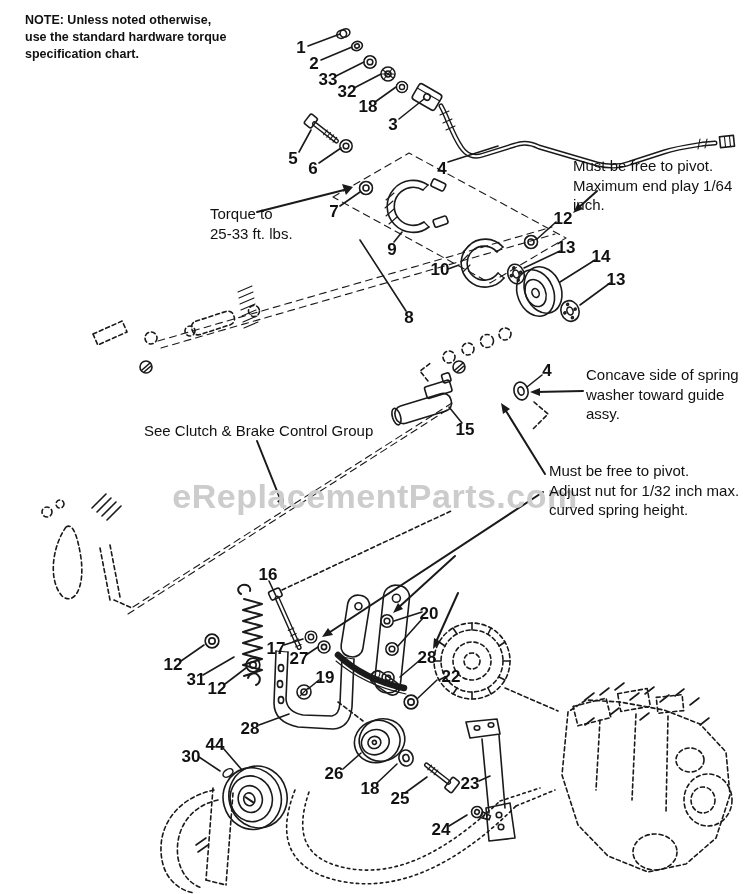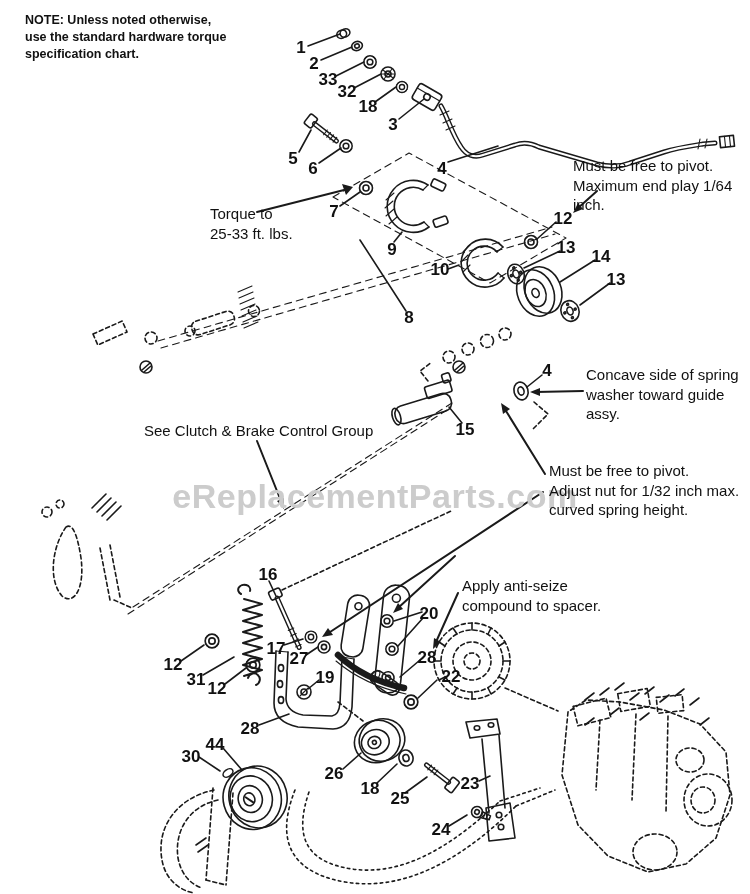--- a/index.html
+++ b/index.html
@@ -406,22 +406,20 @@
 <div class="ann" style="left:210px;top:204px">Torque to
 25-33 ft. lbs.</div>
 <div class="ann" style="left:573px;top:156px">Must be free to pivot.
 Maximum end play 1/64 inch.</div>
 <div class="ann" style="left:586px;top:365px">Concave side of spring
 washer toward guide assy.</div>
 <div class="ann" style="left:144px;top:421px">See Clutch &amp; Brake Control Group</div>
 <div class="ann" style="left:549px;top:461px">Must be free to pivot.
 Adjust nut for 1/32 inch max.
 curved spring height.</div>
-<div class="ann" style="left:462px;top:576px">Apply anti-seize
-compound to spacer.</div>
 
 <span class="lbl" style="left:301px;top:47px">1</span>
 <span class="lbl" style="left:314px;top:63px">2</span>
 <span class="lbl" style="left:328px;top:79px">33</span>
 <span class="lbl" style="left:347px;top:91px">32</span>
 <span class="lbl" style="left:368px;top:106px">18</span>
 <span class="lbl" style="left:393px;top:124px">3</span>
 <span class="lbl" style="left:293px;top:158px">5</span>
 <span class="lbl" style="left:313px;top:168px">6</span>
 <span class="lbl" style="left:442px;top:168px">4</span>

